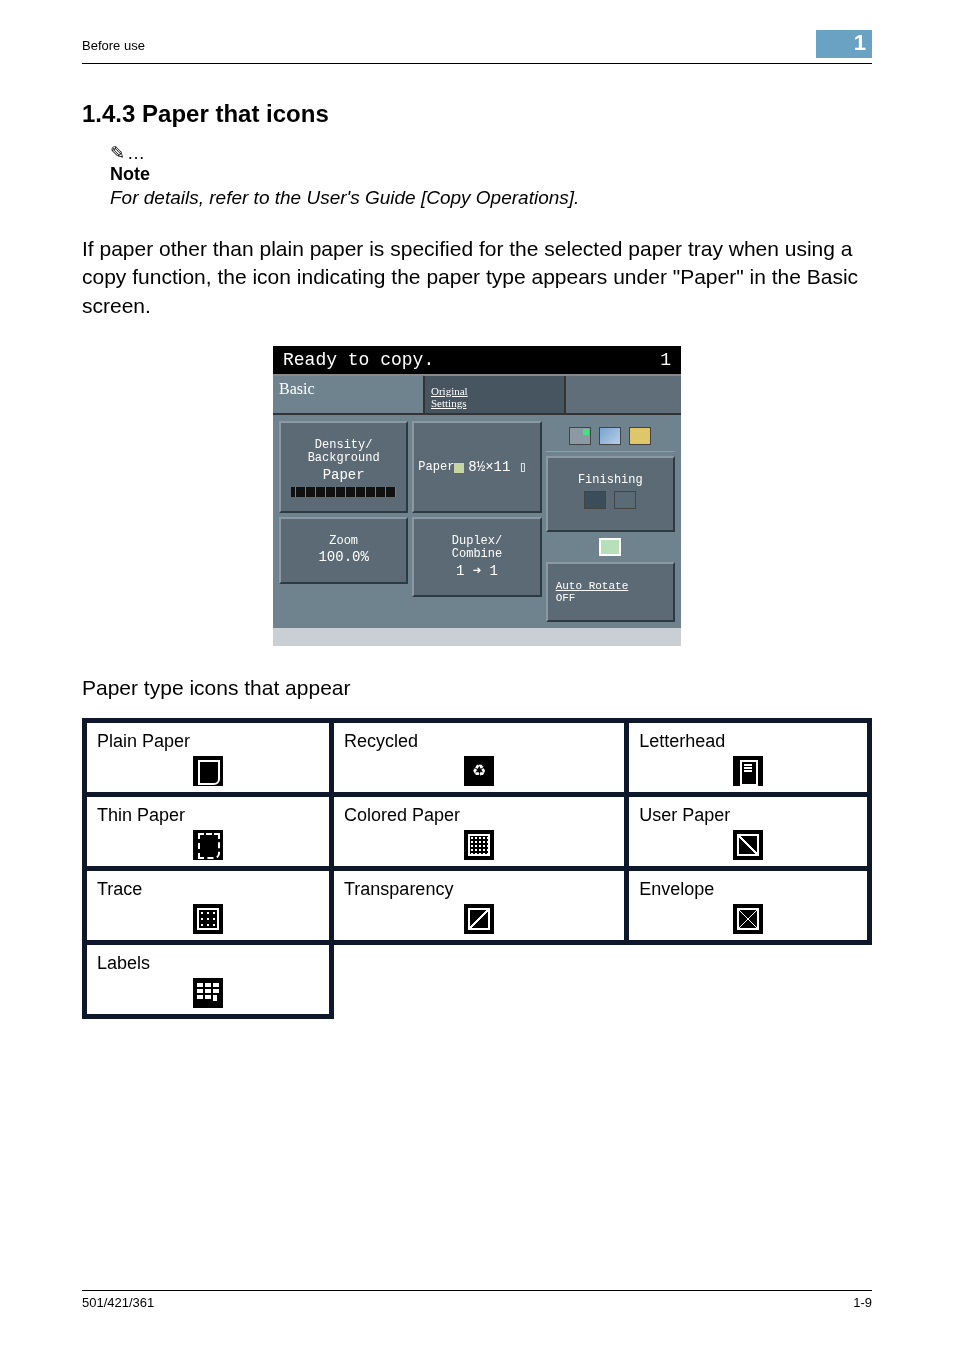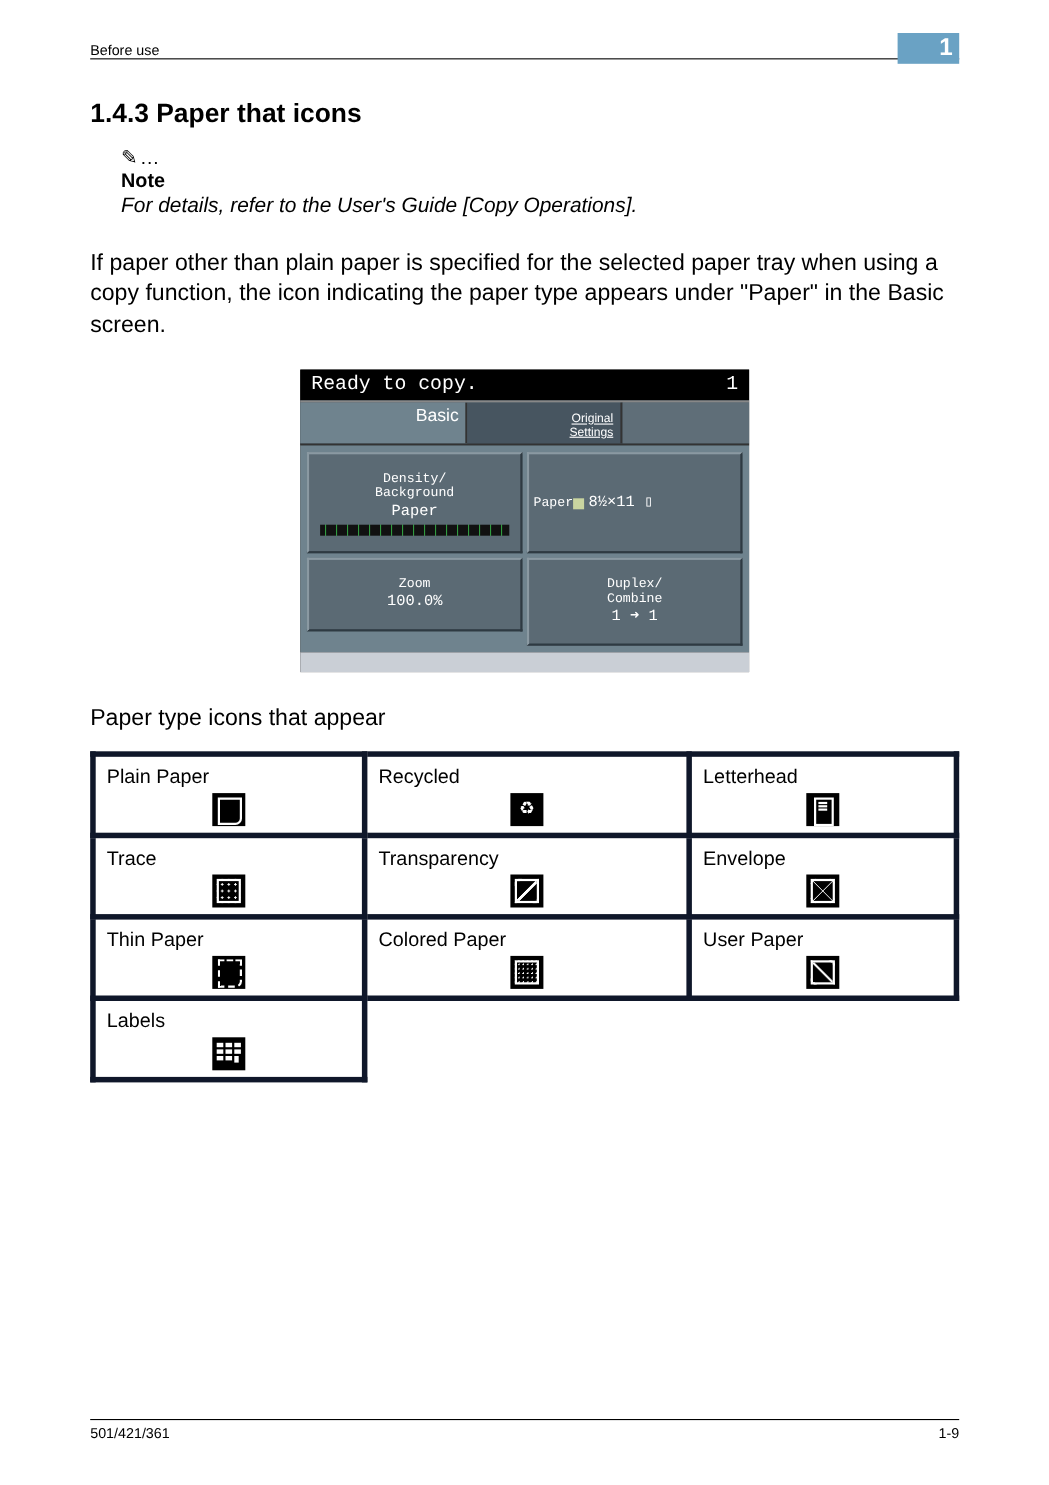--- a/index.html
+++ b/index.html
@@ -14,21 +14,21 @@
     height: 1350px;
     position: relative;
     box-sizing: border-box;
     padding: 38px 82px 40px 82px;
   }
   .header-row {
     display: flex;
     justify-content: space-between;
     align-items: flex-end;
     border-bottom: 1px solid #000;
-    padding-bottom: 0;
+    padding-bottom: 10px;
   }
   .header-left {
     font-size: 13px;
   }
   .chapter-box {
     background: #6aa2c4;
     color: #fff;
     width: 50px;
     height: 28px;
     font-size: 22px;
@@ -88,22 +88,22 @@
     background: #000;
   }
   .cs-tabs {
     display: flex;
     background: #4b5a66;
     border-top: 2px solid #888;
     border-bottom: 2px solid #333;
   }
   .cs-tab {
     color: #fff;
-    font-family: Liberation Sans, sans-serif;
-    text-align: right;
+    font-family: Liberation Serif, serif;
+    text-align: left;
     padding: 4px 6px;
   }
   .cs-tab.basic {
     flex: 1.2;
     background: #6f838e;
     font-size: 16px;
     border-right: 2px solid #333;
   }
   .cs-tab.orig {
     flex: 1.1;
@@ -381,20 +381,41 @@
               <span style="display:inline-block;width:10px;height:10px;background:#c9d5a0;"></span>
               <span>8½×11 ▯</span>
             </div>
           </div>
           <div class="cs-btn">
             <span>Duplex/</span><br>
             <span>Combine</span>
             <div class="val">1 ➜ 1</div>
           </div>
         </div>
+        <div class="cs-col">
+          <div class="cs-right-top">
+            <span class="mini-icon green"></span>
+            <span class="mini-icon blue"></span>
+            <span class="mini-icon gold"></span>
+          </div>
+          <div class="cs-btn" style="height:40px;">
+            <span>Finishing</span>
+            <div style="display:flex;justify-content:center;gap:8px;margin-top:4px;">
+              <span class="mini-icon" style="background:#3b4d58;"></span>
+              <span class="mini-icon" style="background:#5a6b75;"></span>
+            </div>
+          </div>
+          <div style="display:flex;justify-content:center;margin:2px 0;">
+            <span style="display:inline-block;width:18px;height:14px;border:2px solid #fff;background:#b8e0b8;"></span>
+          </div>
+          <div class="cs-btn" style="font-size:11px;text-align:left;padding-left:8px;">
+            <span style="text-decoration:underline;">Auto Rotate</span><br>
+            <span>OFF</span>
+          </div>
+        </div>
       </div>
       <div class="cs-bottom-strip"></div>
     </div>
   </div>
 
   <div class="caption">Paper type icons that appear</div>
 
   <table class="icon-table">
     <tbody>
         <tr>
@@ -412,55 +433,55 @@
       </td>
       <td>
         <span>Letterhead</span>
         <div class="icon-wrap">
               <div class="pt-icon letterhead"></div>
             </div>
       </td>
     </tr>
     <tr>
       <td>
-        <span>Trace</span>
-        <div class="icon-wrap">
-              <div class="pt-icon trace"></div>
-            </div>
-      </td>
-      <td>
-        <span>Transparency</span>
-        <div class="icon-wrap">
-              <div class="pt-icon transparency"></div>
-            </div>
-      </td>
-      <td>
-        <span>Envelope</span>
-        <div class="icon-wrap">
-              <div class="pt-icon envelope"></div>
+        <span>Thin Paper</span>
+        <div class="icon-wrap">
+              <div class="pt-icon thin"></div>
+            </div>
+      </td>
+      <td>
+        <span>Colored Paper</span>
+        <div class="icon-wrap">
+              <div class="pt-icon colored"></div>
+            </div>
+      </td>
+      <td>
+        <span>User Paper</span>
+        <div class="icon-wrap">
+              <div class="pt-icon user"></div>
             </div>
       </td>
     </tr>
     <tr>
       <td>
-        <span>Thin Paper</span>
-        <div class="icon-wrap">
-              <div class="pt-icon thin"></div>
-            </div>
-      </td>
-      <td>
-        <span>Colored Paper</span>
-        <div class="icon-wrap">
-              <div class="pt-icon colored"></div>
-            </div>
-      </td>
-      <td>
-        <span>User Paper</span>
-        <div class="icon-wrap">
-              <div class="pt-icon user"></div>
+        <span>Trace</span>
+        <div class="icon-wrap">
+              <div class="pt-icon trace"></div>
+            </div>
+      </td>
+      <td>
+        <span>Transparency</span>
+        <div class="icon-wrap">
+              <div class="pt-icon transparency"></div>
+            </div>
+      </td>
+      <td>
+        <span>Envelope</span>
+        <div class="icon-wrap">
+              <div class="pt-icon envelope"></div>
             </div>
       </td>
     </tr>
     <tr>
       <td>
         <span>Labels</span>
         <div class="icon-wrap">
               <div class="pt-icon labels"></div>
             </div>
       </td>

